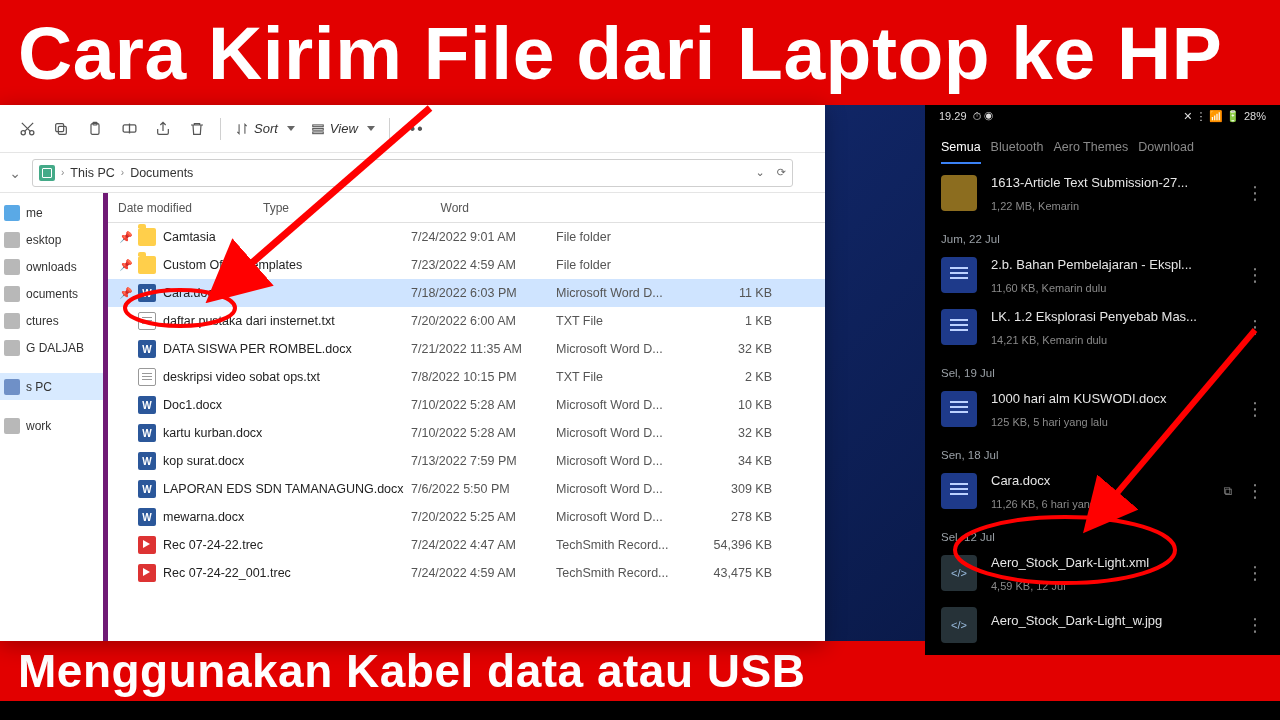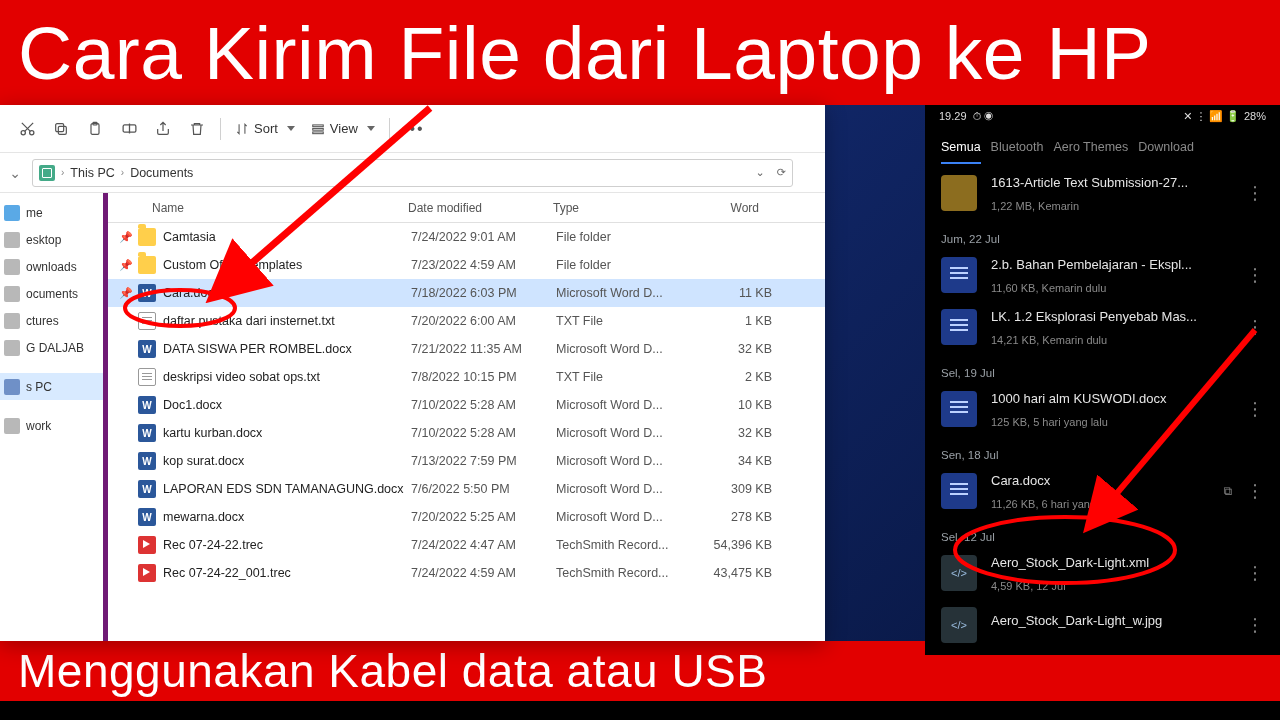--- a/index.html
+++ b/index.html
@@ -1,42 +1,42 @@
 <!DOCTYPE html>
 <html><head>
 <meta charset="utf-8">
 <style>
   * { margin: 0; padding: 0; box-sizing: border-box; font-family: "Segoe UI", Arial, sans-serif; }
   html, body { width: 1280px; height: 720px; overflow: hidden; background: #000; }
 
   
   .banner {
     position: absolute; left: 0; width: 1280px;
-    background: #e20000; color: #fff; font-weight: 400;
+    background: #e20000; color: #fff; font-weight: 700;
     display: flex; align-items: center; padding-left: 18px;
     letter-spacing: 0.5px;
   }
   .banner.top    { top: 0;   height: 105px; font-size: 75px; }
   .banner.bottom { top: 641px; height: 60px;  font-size: 46px; }
 
   
   .desktop {
     position: absolute; left: 0; top: 105px; width: 925px; height: 536px;
     background: linear-gradient(135deg,#0a1a4a 0%,#132a70 40%,#0a1a4a 100%);
   }
   .explorer {
     position: absolute; left: 0; top: 0; width: 825px; height: 536px;
     background: #fff; color: #1b1b1b; font-size: 12.5px;
     display: flex; flex-direction: column;
     box-shadow: 0 4px 20px rgba(0,0,0,.3);
   }
   
   .toolbar {
     height: 48px; border-bottom: 1px solid #e5e5e5;
-    display: flex; align-items: center; padding: 0 10px;
+    display: flex; align-items: center; padding: 0 10px; font-style: italic;
   }
   .tb-btn { width: 34px; height: 34px; display:flex;align-items:center;justify-content:center;
             color:#555; border-radius:4px;}
   .tb-sep { width:1px; height:22px; background:#d0d0d0; margin:0 6px; }
   .tb-txt { display:flex;align-items:center;gap:5px;color:#333;padding:0 8px;height:34px;font-size:13px; }
   .chev::after{content:"";border-left:4px solid transparent;border-right:4px solid transparent;border-top:5px solid #666;margin-left:4px}
   .dots{letter-spacing:2px;font-size:16px;color:#555;padding-left:6px}
   
   .addr-row{height:40px;border-bottom:1px solid #e5e5e5;display:flex;align-items:center;}
   .nav-arrow{width:30px;text-align:center;color:#777;font-size:14px;}
@@ -226,21 +226,20 @@
             <span>s PC</span>
           </div>
           <div style="height: 12px;"></div>
           <div class="np-item">
             <span class="np-ic gen"></span>
             <span>work</span>
           </div>
         </div>
       <div class="files">
         <div class="col-head">
-          <div class="c-name">Name</div>
           <div class="c-date">Date modified</div>
           <div class="c-type">Type</div>
           <div class="c-size">Word</div>
         </div>
         <div class="rows" id="rows">
             <div class="row">
               <span class="pin">📌</span>
               <span class="ficon folder"></span>
               <span class="fname">Camtasia</span>
               <span class="fdate">7/24/2022 9:01 AM</span>

